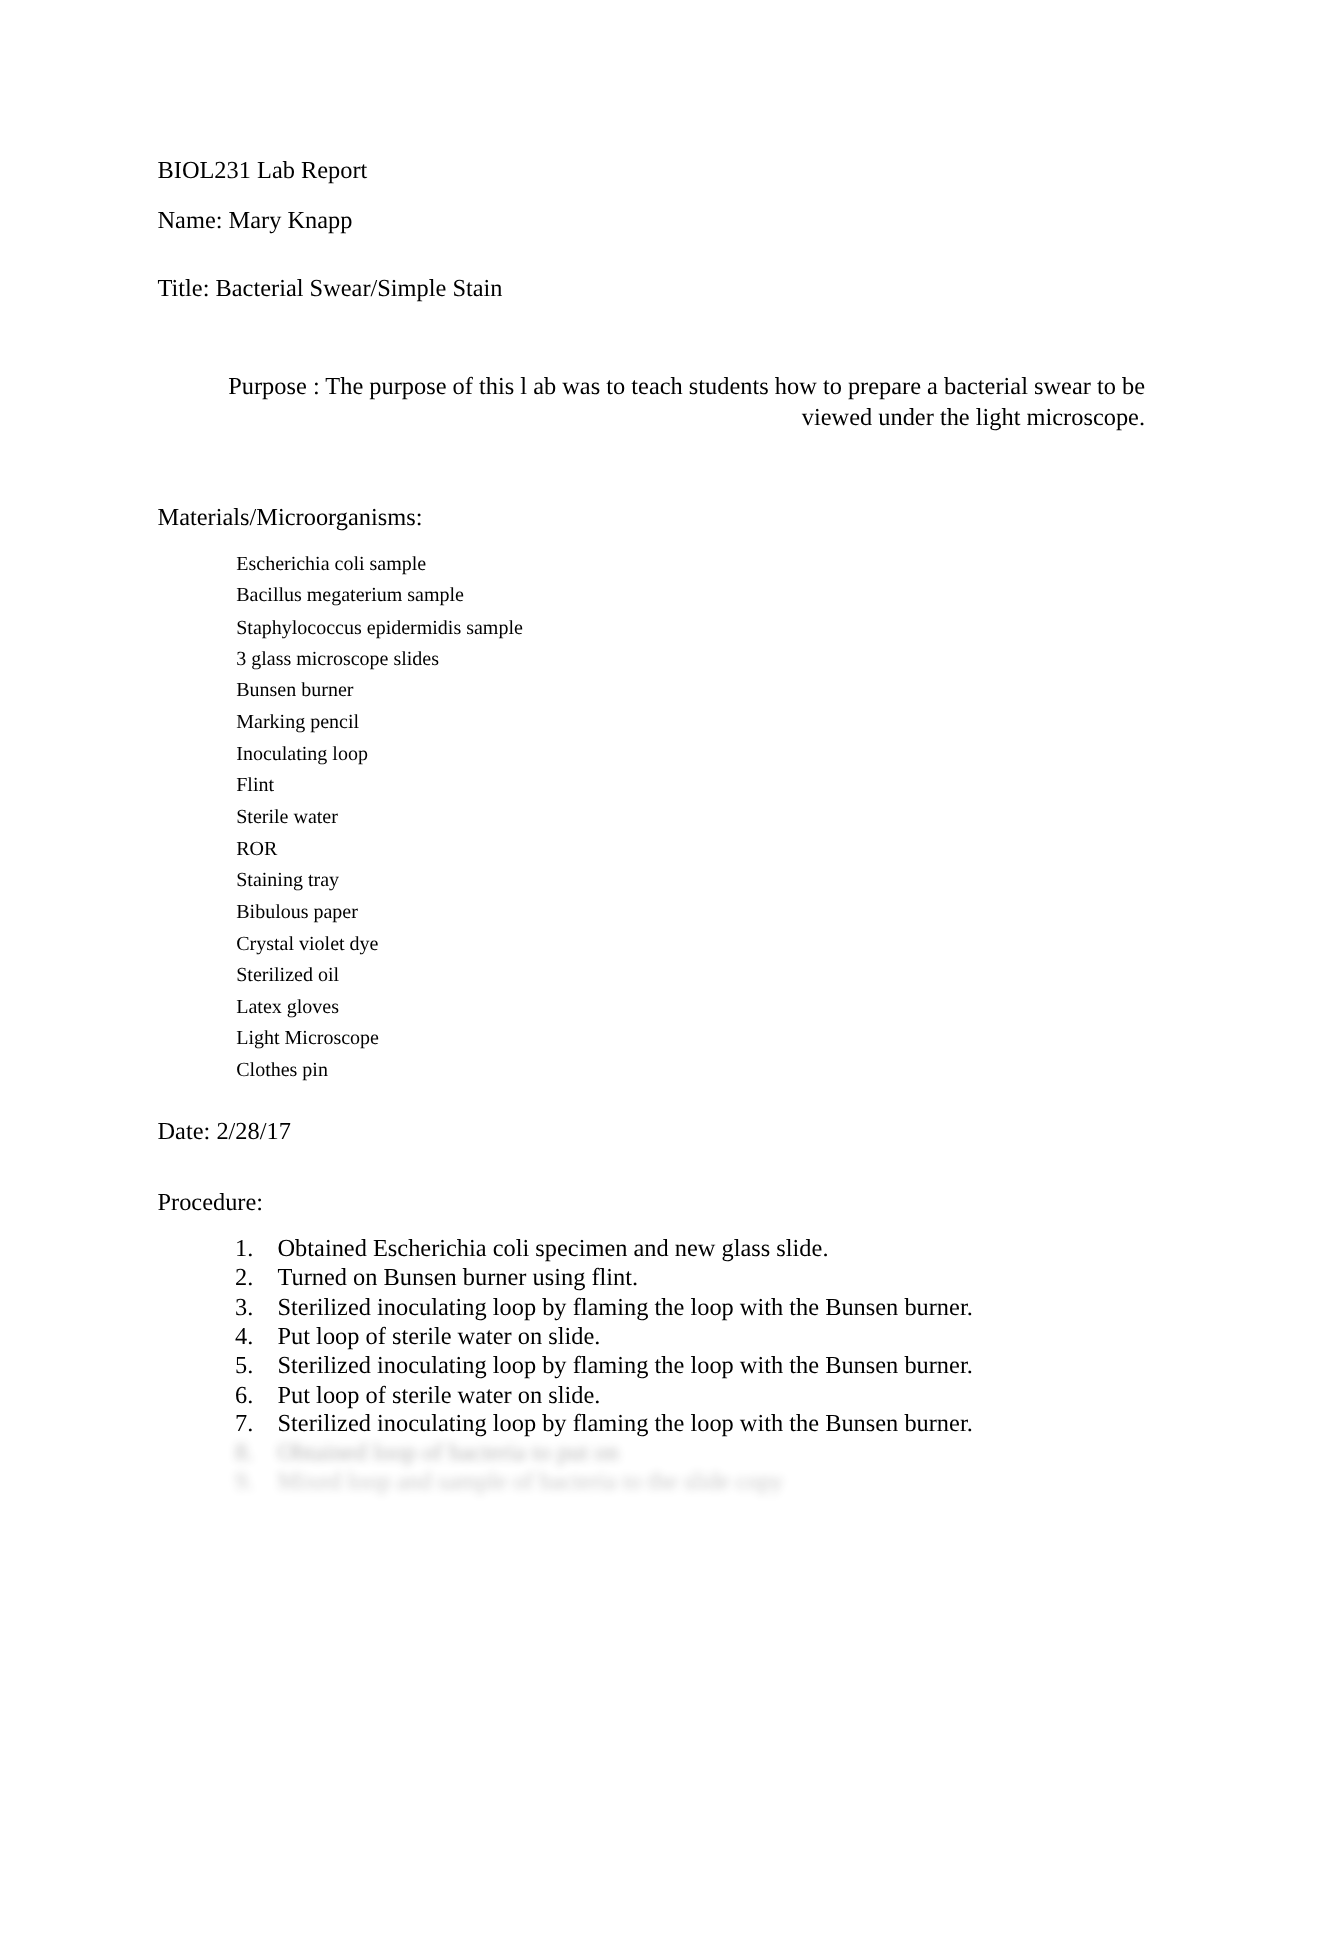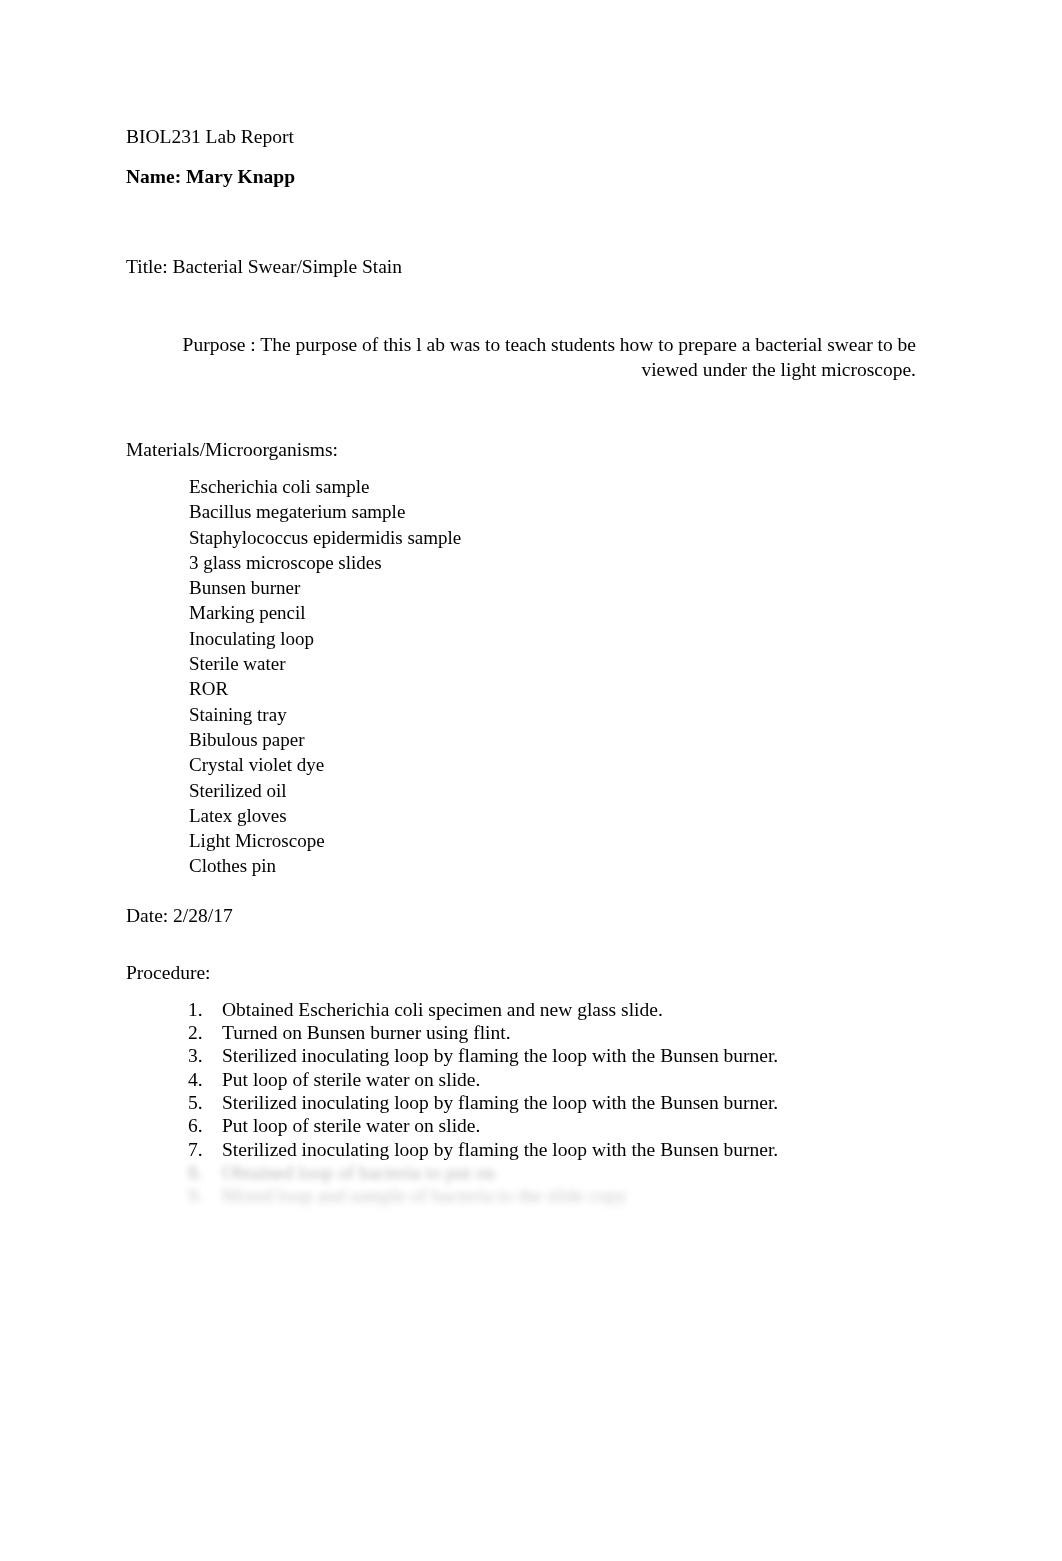--- a/index.html
+++ b/index.html
@@ -26,35 +26,35 @@
     top: 124px;
     width: 800px;
   }
   .para {
     font-size: 19.5px;
     line-height: 25px;
     margin: 0 0 15px 0;
     white-space: pre-wrap;
   }
   .para.title-line   { margin-bottom: 15px; }
-  .para.name-line    { margin-bottom: 65px; font-weight: bold; }
+  .para.name-line    { margin-bottom: 30px; }
   .para.report-title { margin-bottom: 53px; }
   .para.purpose      { margin-bottom: 55px; width: 790px; text-align: right; }
   .para.materials-heading { margin-bottom: 12px; }
   .para.date-line    { margin-bottom: 32px; }
   .para.procedure-heading { margin-bottom: 13px; }
 
   
   .materials-list {
     list-style: none;
     margin: 0 0 24px 0;
     padding: 0 0 0 63px;
   }
   .materials-list li {
-    font-size: 19px;
+    font-size: 16px;
     line-height: 25.3px;
     margin: 0;
     padding: 0;
     white-space: nowrap;
   }
 
   
   .procedure-list {
     list-style: none;
     margin: 0;
@@ -118,20 +118,21 @@
     <p class="para materials-heading">Materials/Microorganisms:</p>
 
     <ul class="materials-list" id="materials-list">
         <li>Escherichia coli sample</li>
         <li>Bacillus megaterium sample</li>
         <li>Staphylococcus epidermidis sample</li>
         <li>3 glass microscope slides</li>
         <li>Bunsen burner</li>
         <li>Marking pencil</li>
         <li>Inoculating loop</li>
+        <li>Flint</li>
         <li>Sterile water</li>
         <li>ROR</li>
         <li>Staining tray</li>
         <li>Bibulous paper</li>
         <li>Crystal violet dye</li>
         <li>Sterilized oil</li>
         <li>Latex gloves</li>
         <li>Light Microscope</li>
         <li>Clothes pin</li>
       </ul>

